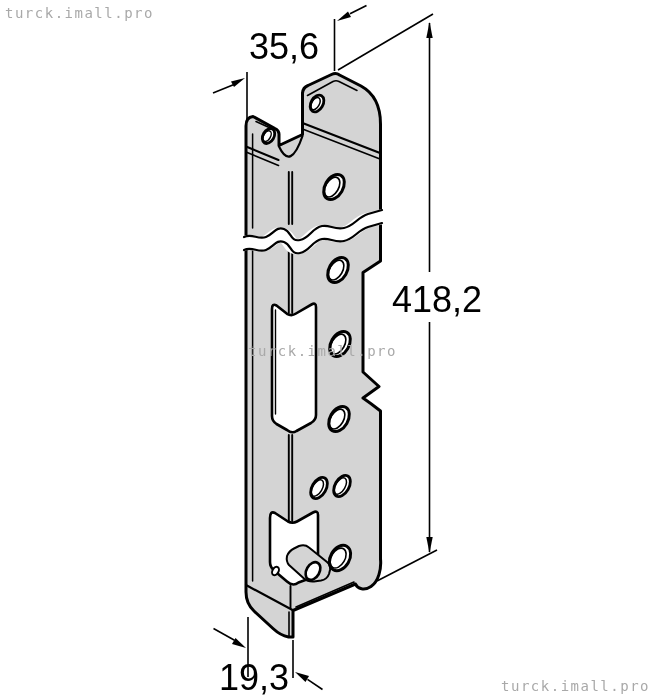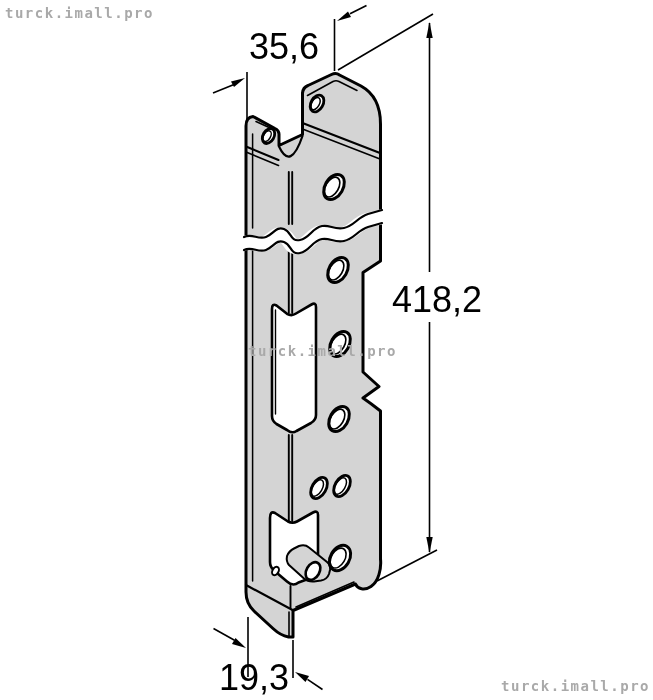--- a/index.html
+++ b/index.html
@@ -16,21 +16,20 @@
     font-size:36px;
     fill:#000;
   }
   .wm{
     position:absolute;
     font-family:"DejaVu Sans Mono","Liberation Mono",monospace;
     font-size:14px;
     color:#a9a9a9;
     letter-spacing:1.5px;
     white-space:nowrap;
-    font-weight:bold;
   }
   .wm-tl{left:5px;top:5px;}
   .wm-c{left:248px;top:343px;}
   .wm-br{right:3px;top:678px;}
 </style>
 </head>
 <body>
 
 <div class="canvas">
 

